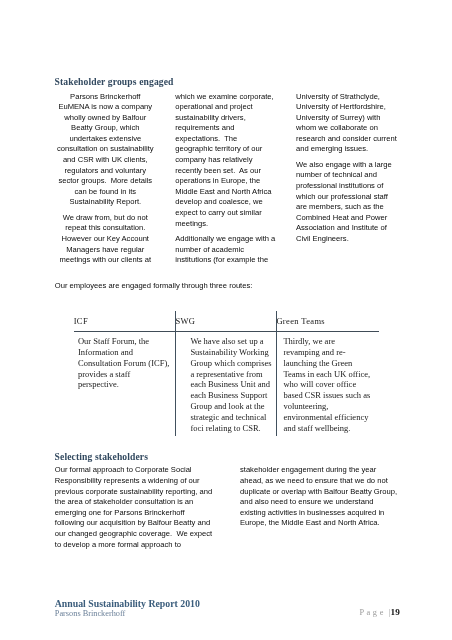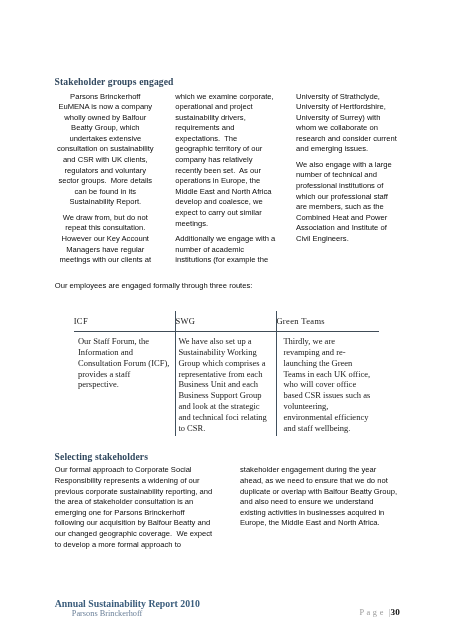--- a/index.html
+++ b/index.html
@@ -96,42 +96,41 @@
     height: 125.5px;
     width: 1px;
     background: #41505d;
   }
   #rule-v1 { left: 175.4px; }
   #rule-v2 { left: 276.4px; }
   table.routes col.c1 { width: 101.7px; }
   table.routes col.c2 { width: 101px; }
   table.routes col.c3 { width: 102.6px; }
   table.routes .c1cell { padding-left: 4.3px; padding-right: 4.3px; }
-  table.routes .c2cell { padding-left: 3px; padding-right: 4.5px; }
+  table.routes .c2cell { padding-left: 15px; padding-right: 4.5px; }
   table.routes .c3cell { padding-left: 7px; padding-right: 7px; }
 
   .cols2 { position: absolute; left: 54.8px; top: 465.4px; width: 344px; }
   .colb { position: absolute; top: 0; width: 159px; }
   .colb-1 { left: 0; }
   .colb-2 { left: 185.2px; }
 
   .footer { position: absolute; left: 54.8px; top: 597.5px; width: 344px; }
   .footer-title {
     font-family: "Liberation Serif", serif;
     font-weight: bold;
     font-size: 9.8px;
     line-height: 11.3px;
     color: #3b5d7c;
   }
   .footer-sub {
     font-family: "Liberation Serif", serif;
     font-size: 8.3px;
     line-height: 9.6px;
     color: #6b8099;
-    margin-left: 17px;
   }
   .page-num {
     position: absolute;
     left: 304.6px;
     top: 10.6px;
     font-family: "Liberation Serif", serif;
     font-size: 8.3px;
     line-height: 9.6px;
     color: #9a9a9a;
     letter-spacing: 0.33px;
@@ -196,16 +195,16 @@
       <p>Our formal approach to Corporate Social Responsibility represents a widening of our previous corporate sustainability reporting, and the area of stakeholder consultation is an emerging one for Parsons Brinckerhoff following our acquisition by Balfour Beatty and our changed geographic coverage.  We expect to develop a more formal approach to</p>
     </div>
     <div class="colb colb-2">
       <p>stakeholder engagement during the year ahead, as we need to ensure that we do not duplicate or overlap with Balfour Beatty Group, and also need to ensure we understand existing activities in businesses acquired in Europe, the Middle East and North Africa.</p>
     </div>
   </div>
 
   <div class="footer">
     <div class="footer-title">Annual Sustainability Report 2010</div>
     <div class="footer-sub">Parsons Brinckerhoff</div>
-    <div class="page-num"><span>P a g e  |</span><b>30</b></div>
+    <div class="page-num"><span>P a g e  |</span><b>19</b></div>
   </div>
 
 </div>
 
 </body></html>

